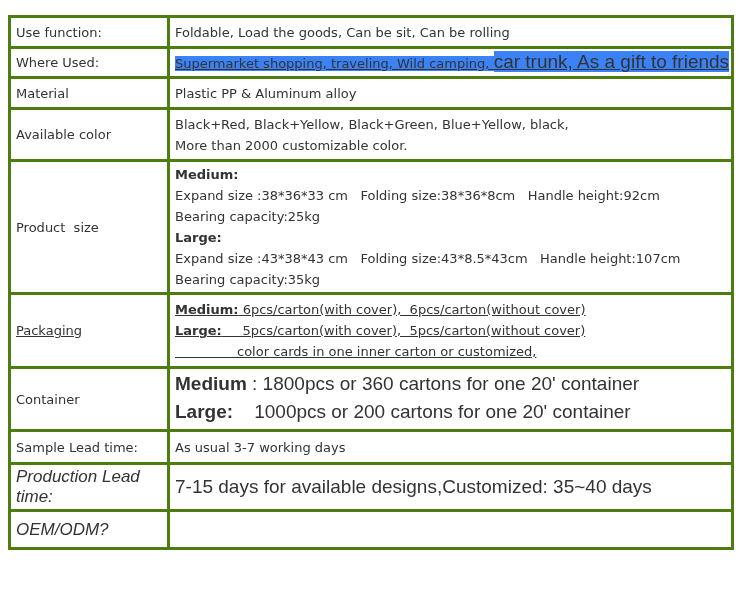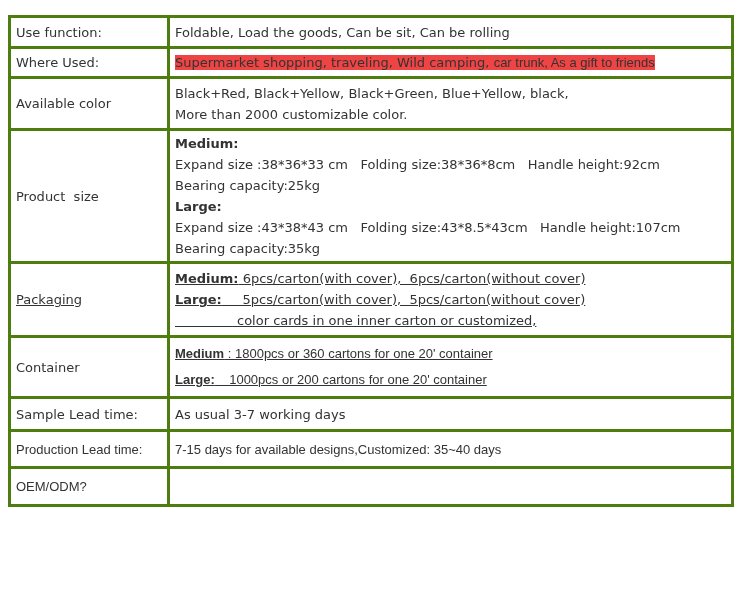--- a/index.html
+++ b/index.html
@@ -30,58 +30,64 @@
   }
   td.label {
     width: 147px;
     white-space: pre-wrap;
   }
   td.value .line {
     white-space: pre;
     line-height: 21px;
   }
   .seg.b { font-weight: bold; }
-  .seg.alt { font-family: "Liberation Sans", sans-serif; font-size: 13px; }
-  .seg.hl { background: #ef4444; }
-  .lbl-alt { font-family: "Liberation Sans", sans-serif; font-size: 13px; }
+  .seg.alt { font-family: "Liberation Sans", sans-serif; font-size: 19px; }
+  .seg.hl { background: #3b82f6; text-decoration: underline; }
+  .lbl-alt { font-family: "Liberation Sans", sans-serif; font-size: 17px; font-style: italic; }
 
   
   tr.row-0  td { height: 24px; }
   tr.row-1  td { height: 23px; }
   tr.row-2  td { height: 23px; }
   tr.row-3  td { height: 24px; }
   tr.row-4  td { height: 45px; }
   tr.row-5  td { height: 126px; }
   tr.row-6  td { height: 67px; text-decoration: underline; }
   tr.row-7  td { height: 54px; }
   tr.row-8  td { height: 43px; }
   tr.row-9  td { height: 44px; }
   tr.row-10 td { height: 26px; }
   tr.row-11 td { height: 30px; }
   tr.row-12 td { height: 31px; }
-  tr.row-7 td.value .line { line-height: 26px; text-decoration: underline; }
+  tr.row-7 td.value .line { line-height: 26px; }
   tr.row-8 td.value .line,
   tr.row-9 td.value .line { line-height: 22px; }
 </style>
 </head>
 <body>
 
 <div class="page">
   <table class="spec">
     <tbody id="spec-body">
         <tr class="row-0">
           <td class="label">Use function:</td>
           <td class="value">
             <div class="line"><span class="seg">Foldable, Load the goods, Can be sit, Can be rolling</span></div>
           </td>
         </tr>
         <tr class="row-2">
           <td class="label">Where Used:</td>
           <td class="value">
             <div class="line"><span class="seg hl">Supermarket shopping, traveling, Wild camping, </span><span class="seg alt hl">car trunk, As a gift to friends</span></div>
+          </td>
+        </tr>
+        <tr class="row-3">
+          <td class="label">Material</td>
+          <td class="value">
+            <div class="line"><span class="seg">Plastic PP &amp; Aluminum alloy</span></div>
           </td>
         </tr>
         <tr class="row-4">
           <td class="label">Available color</td>
           <td class="value">
             <div class="line"><span class="seg">Black+Red, Black+Yellow, Black+Green, Blue+Yellow, black,</span></div>
             <div class="line"><span class="seg">More than 2000 customizable color.</span></div>
           </td>
         </tr>
         <tr class="row-5">

